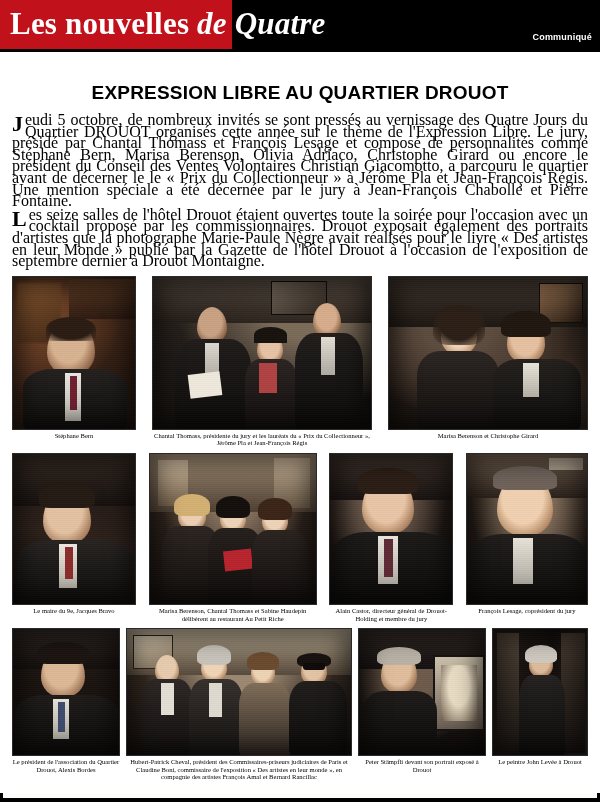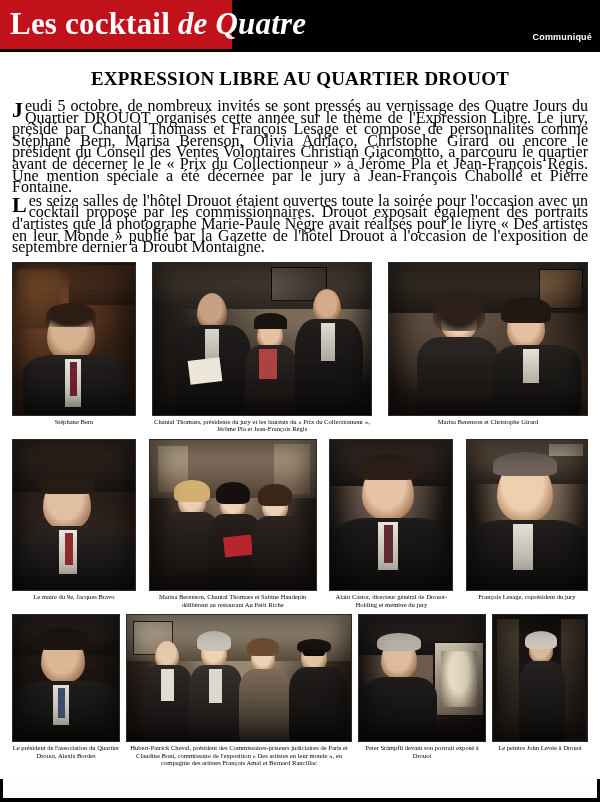--- a/index.html
+++ b/index.html
@@ -61,25 +61,25 @@
 
   
   .content {
     position: relative;
     padding: 10px 12px 6px 12px;
     background: #ffffff;
   }
 
   .headline {
     text-align: center;
-    font-family: Liberation Serif, serif;
+    font-family: Liberation Sans, sans-serif;
     font-weight: bold;
     font-size: 19px;
     letter-spacing: 0.2px;
-    margin: 6px 0 10px 0;
+    margin: 20px 0 10px 0;
     color: #000;
   }
 
   .body-text {
     font-size: 16px;
     line-height: 11.6px;
     text-align: justify;
     color: #000;
   }
   .body-text p {
@@ -186,21 +186,21 @@
   .side-rule-r { right: 0; }
 </style>
 </head>
 <body>
 
 <div class="page">
 
   <div class="masthead">
     <div class="redblock"></div>
     <div class="title">
-      <span>Les cocktail</span>
+      <span>Les nouvelles</span>
       <span class="part2">de Quatre</span>
     </div>
     <div class="communique">Communiqué</div>
   </div>
 
   <div class="side-rule-l"></div>
   <div class="side-rule-r"></div>
 
   <div class="content">
 

